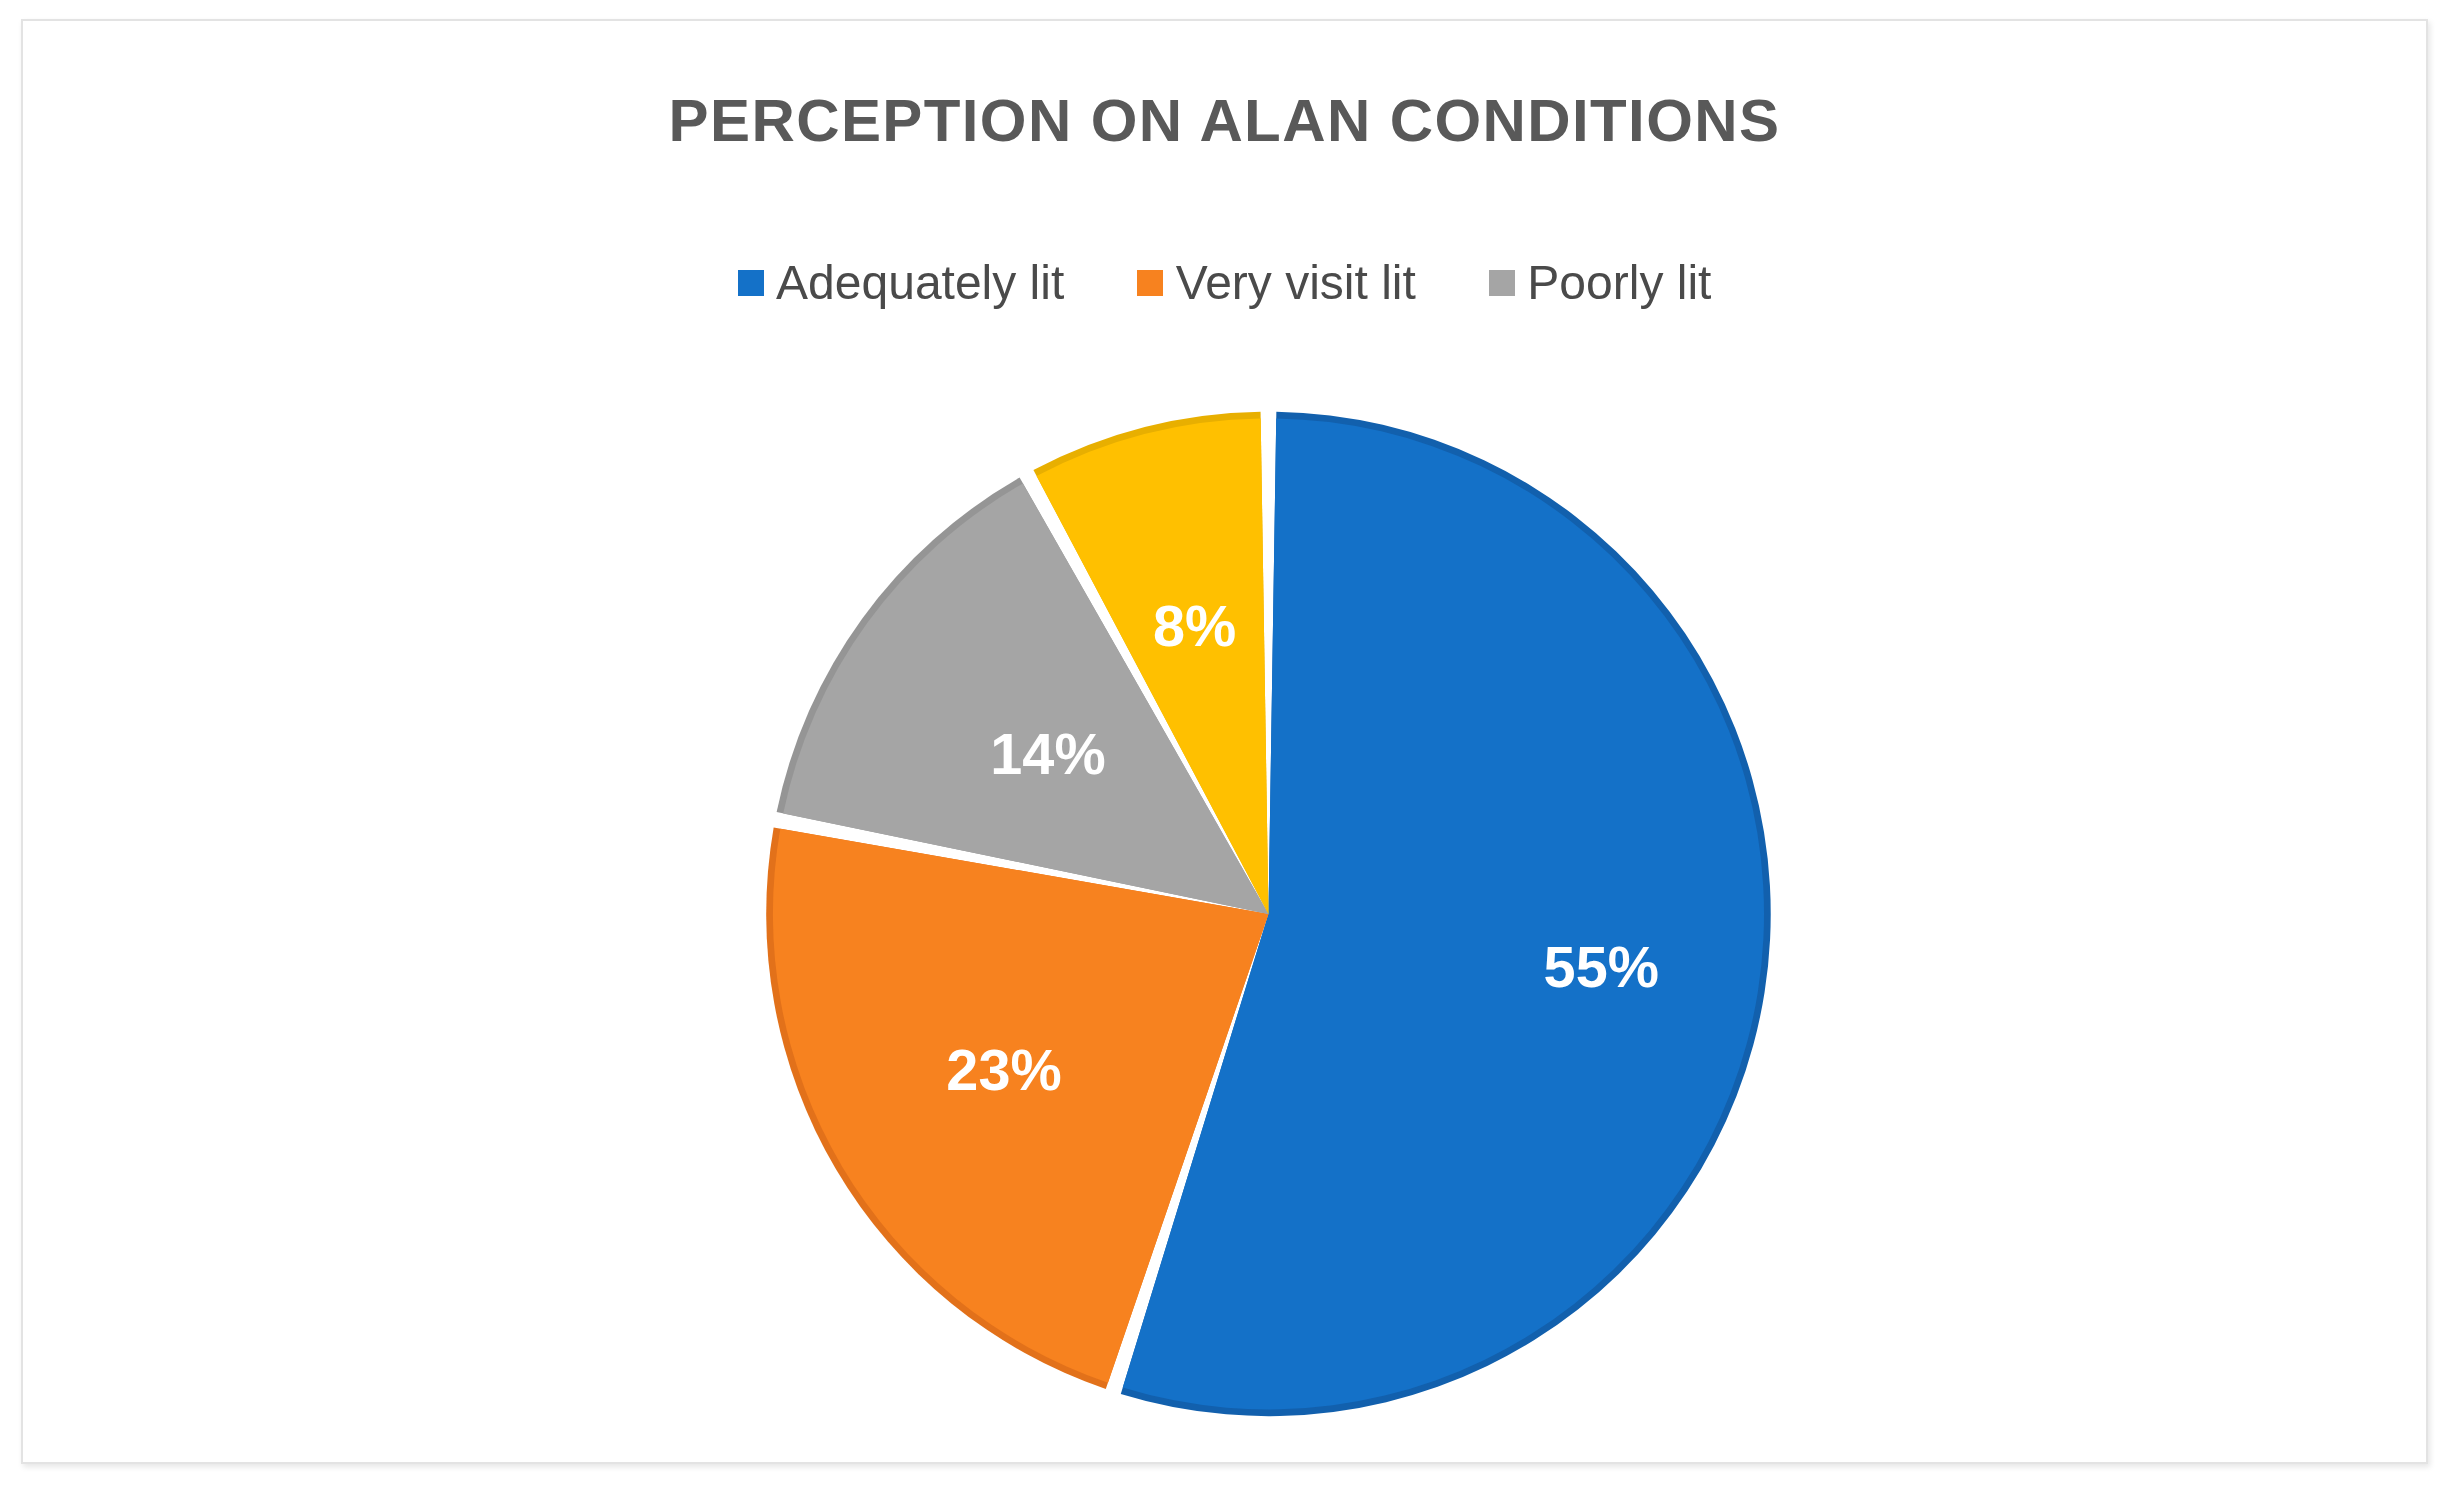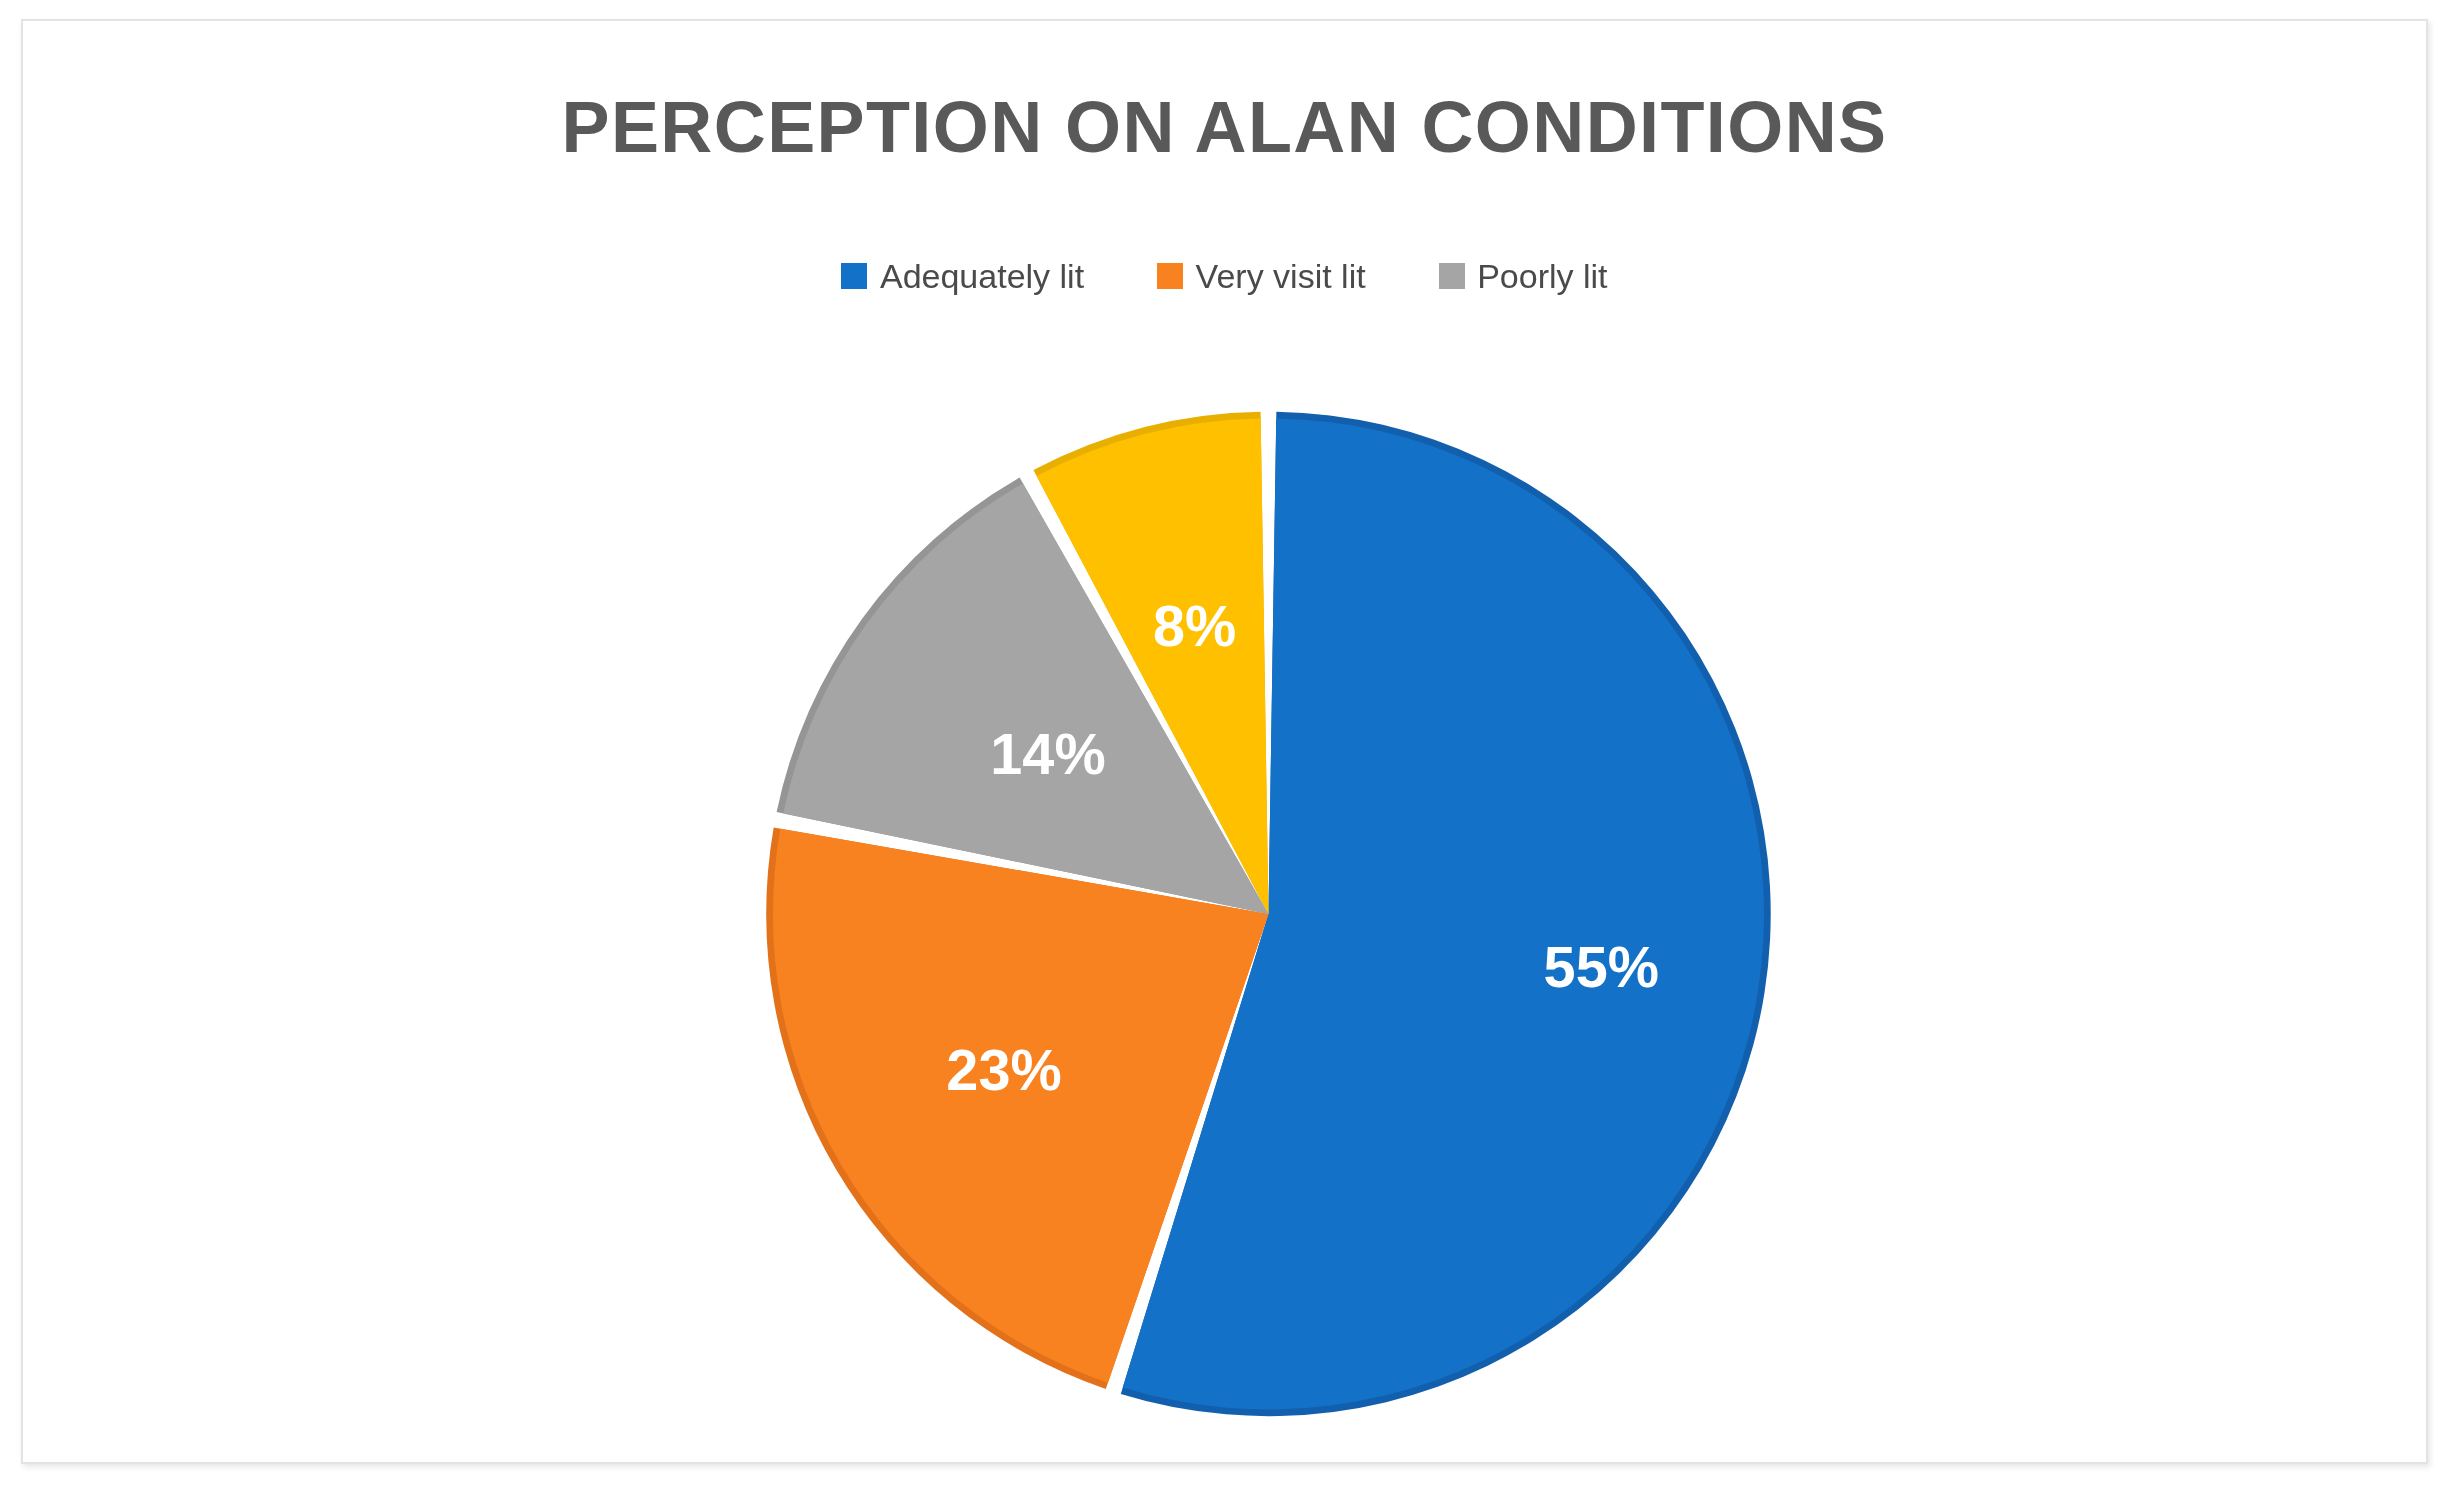--- a/index.html
+++ b/index.html
@@ -26,21 +26,21 @@
     box-shadow: 1.9px 2.9px 5.8px rgba(0,0,0,0.10);
   }
 
   
   #chart-title {
     position: absolute;
     left: 0;
     top: 65px;
     width: 100%;
     text-align: center;
-    font-size: 72px;
+    font-size: 60px;
     font-weight: bold;
     color: #595959;
     letter-spacing: 1.4px;
     white-space: nowrap;
   }
 
   
   #chart-legend {
     position: absolute;
     left: 0;
@@ -58,21 +58,21 @@
     align-items: center;
     gap: 12.5px;
   }
   .legend-swatch {
     width: 26px;
     height: 26px;
     flex: 0 0 auto;
     display: block;
   }
   .legend-label {
-    font-size: 34px;
+    font-size: 48px;
     color: #4a4a4a;
     white-space: nowrap;
     line-height: 1;
   }
 
   
   #pie-wrap {
     position: absolute;
     left: 0;
     top: 0;

